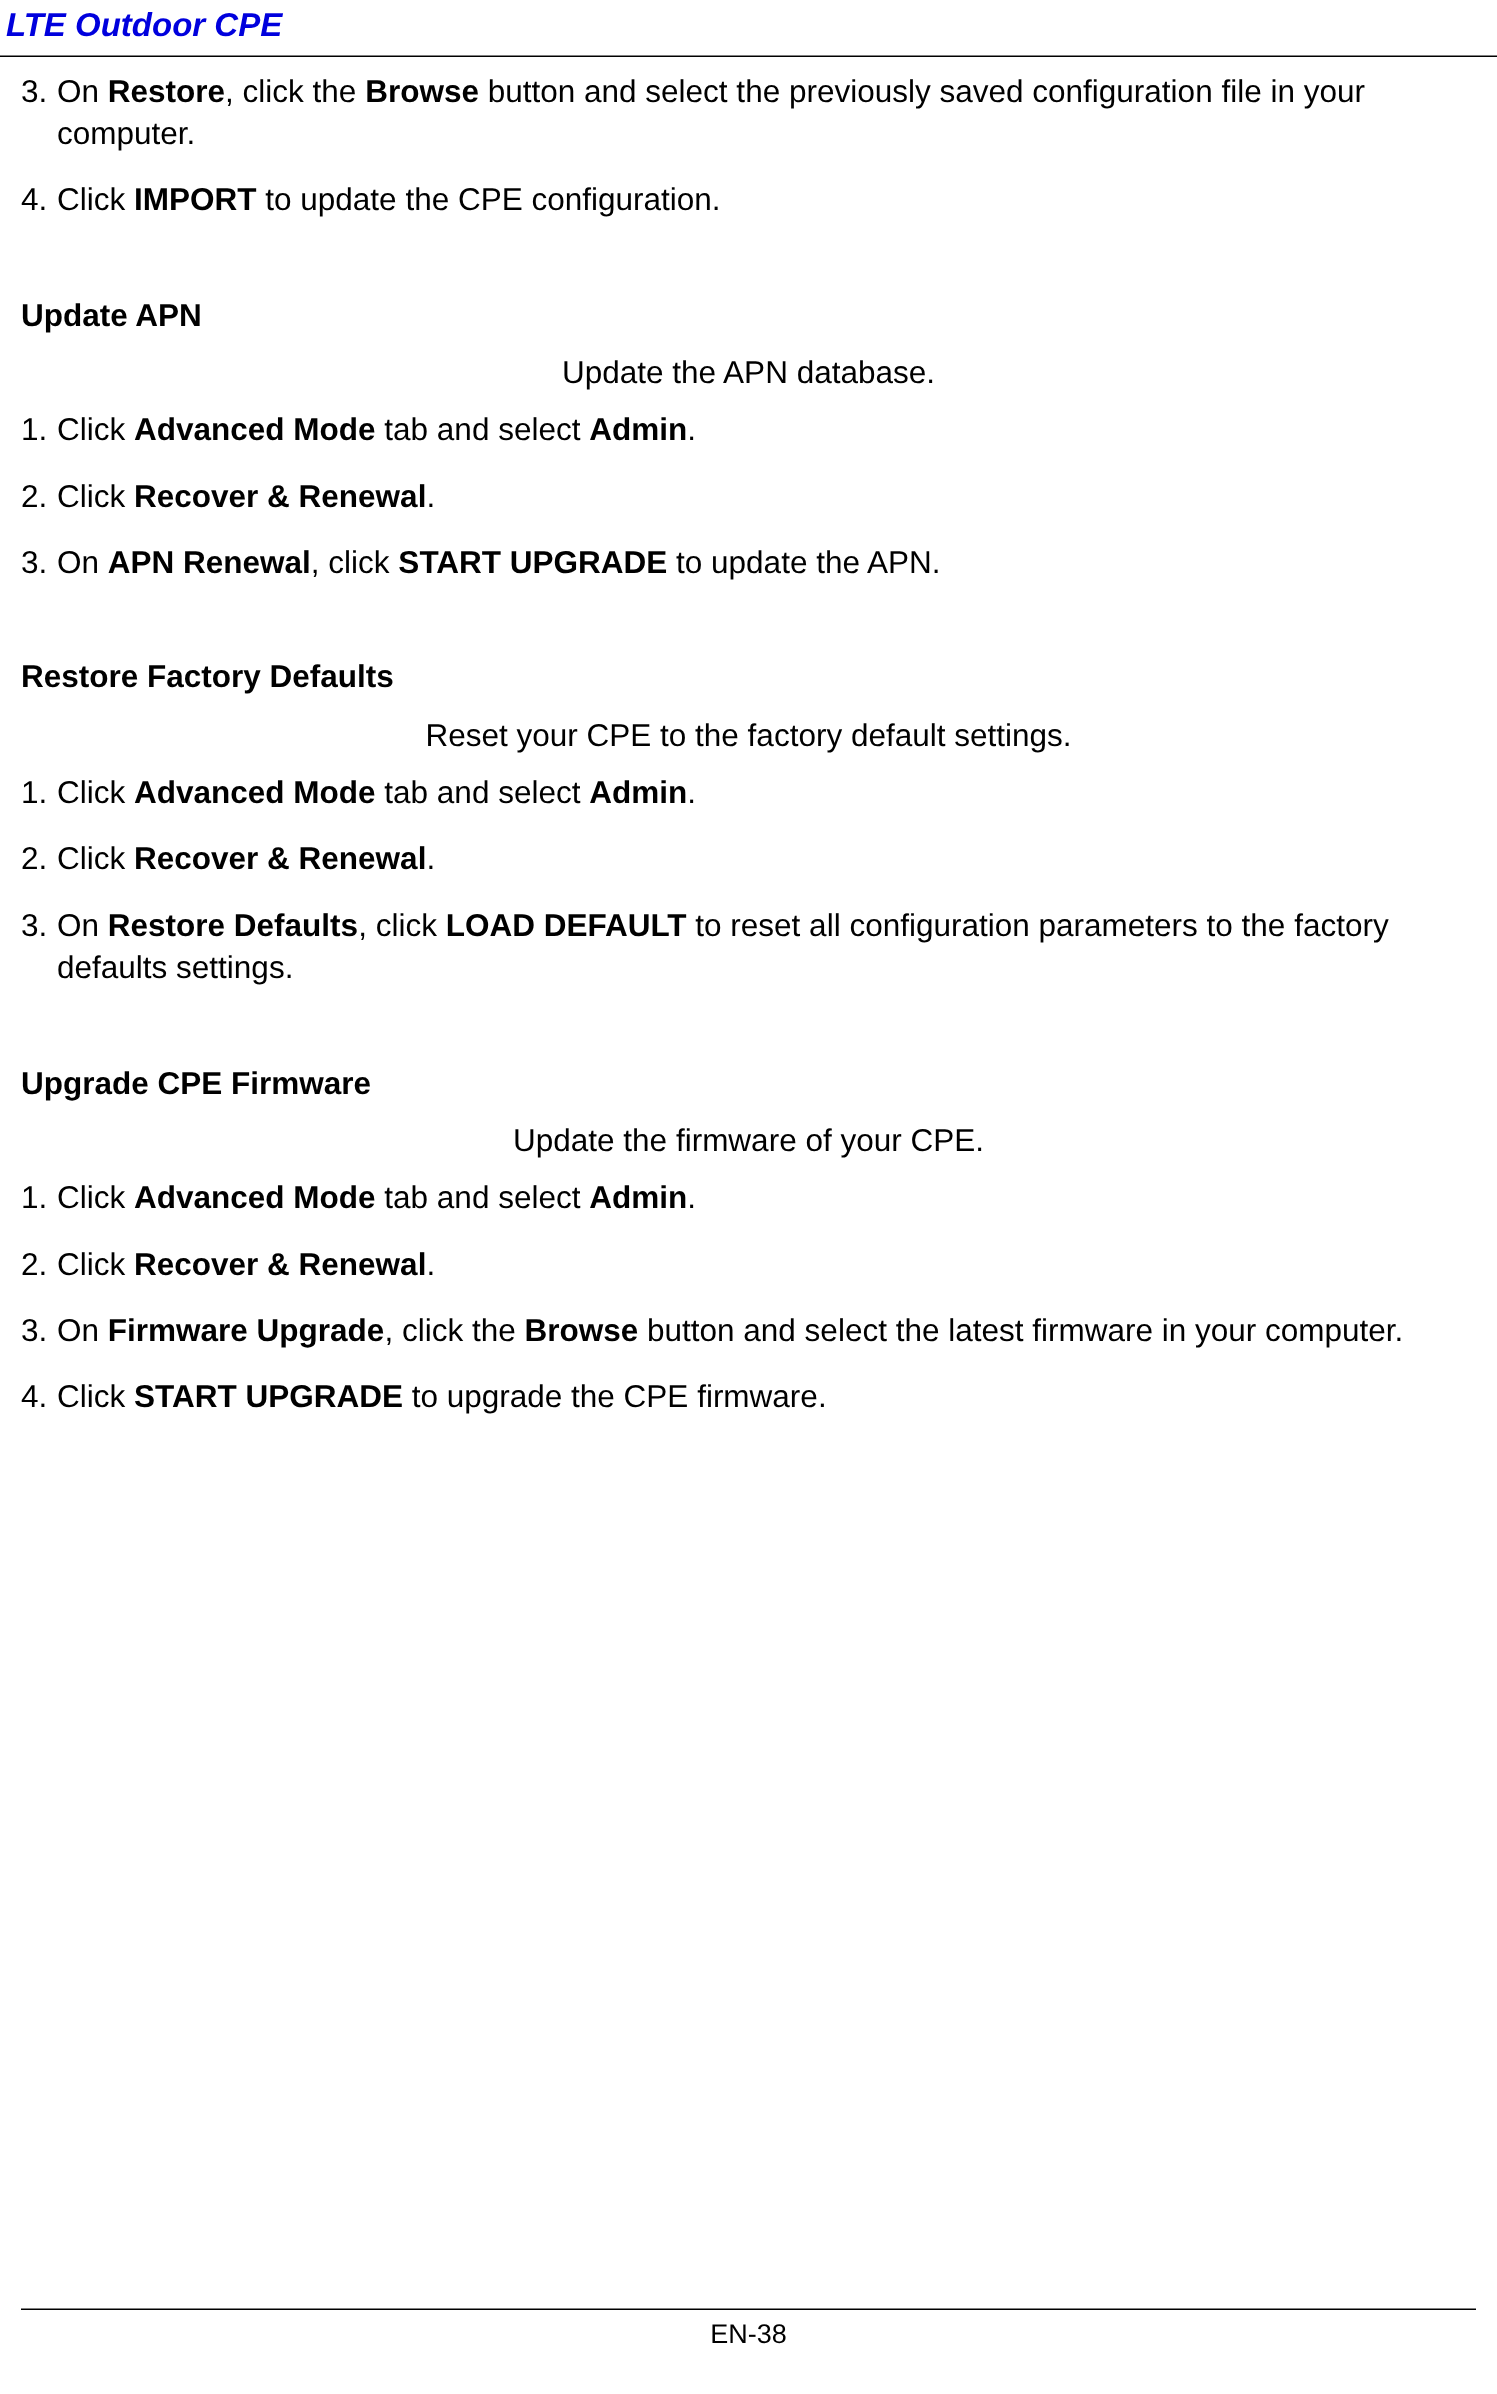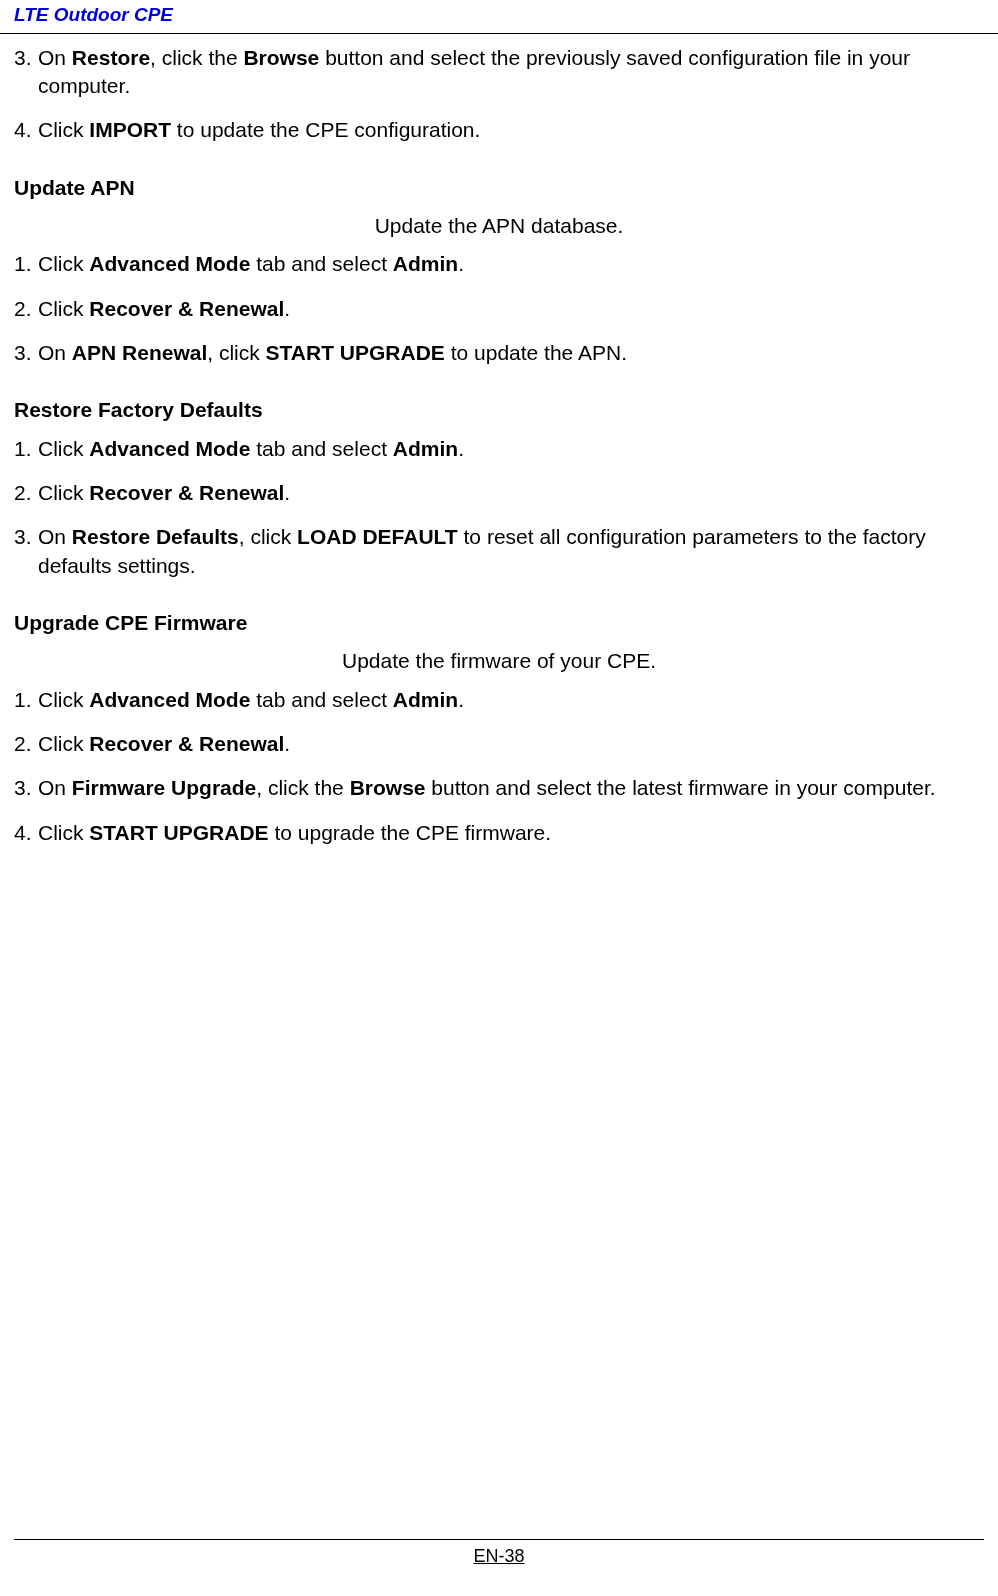--- a/index.html
+++ b/index.html
@@ -15,43 +15,43 @@
       background: #fff;
       width: 998px;
       height: 1596px;
       position: relative;
       padding: 0;
     }
     .header {
       color: #0000dd;
       font-weight: bold;
       font-style: italic;
-      font-size: 19px;
-      padding: 2px 14px 5px 14px;
+      font-size: 22px;
+      padding: 2px 14px 5px 4px;
       border-bottom: 1.5px solid #000;
       font-family: Verdana, Geneva, sans-serif;
     }
     .content {
       padding: 10px 14px 0 14px;
     }
     .ol-item {
       display: flex;
       margin-bottom: 16px;
     }
     .ol-num {
       width: 24px;
       flex-shrink: 0;
       text-align: left;
     }
     .ol-text {
       flex: 1;
     }
     .section-heading {
       font-weight: bold;
-      margin-top: 29px;
+      margin-top: 48px;
       margin-bottom: 10px;
     }
     .section-intro {
       margin-bottom: 10px;
       text-align: center;
     }
     b {
       font-weight: bold;
       margin-top: 32px;
     }
@@ -63,21 +63,20 @@
       border-top: 1.5px solid #000;
     }
     .page-num {
       position: absolute;
       bottom: 28px;
       left: 0;
       right: 0;
       text-align: center;
       font-size: 18px;
       font-family: Arial, sans-serif;
-      text-decoration: underline;
     }
   </style>
 </head>
 <body>
 
 <div class="header">LTE Outdoor CPE</div>
 
 <div class="content">
 
   <div>
@@ -102,20 +101,21 @@
         <div class="ol-num">2.</div>
         <div class="ol-text">Click <b>Recover &amp; Renewal</b>.</div>
       </div>
       <div class="ol-item">
         <div class="ol-num">3.</div>
         <div class="ol-text">On <b>APN Renewal</b>, click <b>START UPGRADE</b> to update the APN.</div>
       </div>
     </div>
 
   <div class="section-heading">Restore Factory Defaults</div>
+  <div class="section-intro">Reset your CPE to the factory default settings.</div>
   <div>
       <div class="ol-item">
         <div class="ol-num">1.</div>
         <div class="ol-text">Click <b>Advanced Mode</b> tab and select <b>Admin</b>.</div>
       </div>
       <div class="ol-item">
         <div class="ol-num">2.</div>
         <div class="ol-text">Click <b>Recover &amp; Renewal</b>.</div>
       </div>
       <div class="ol-item">

